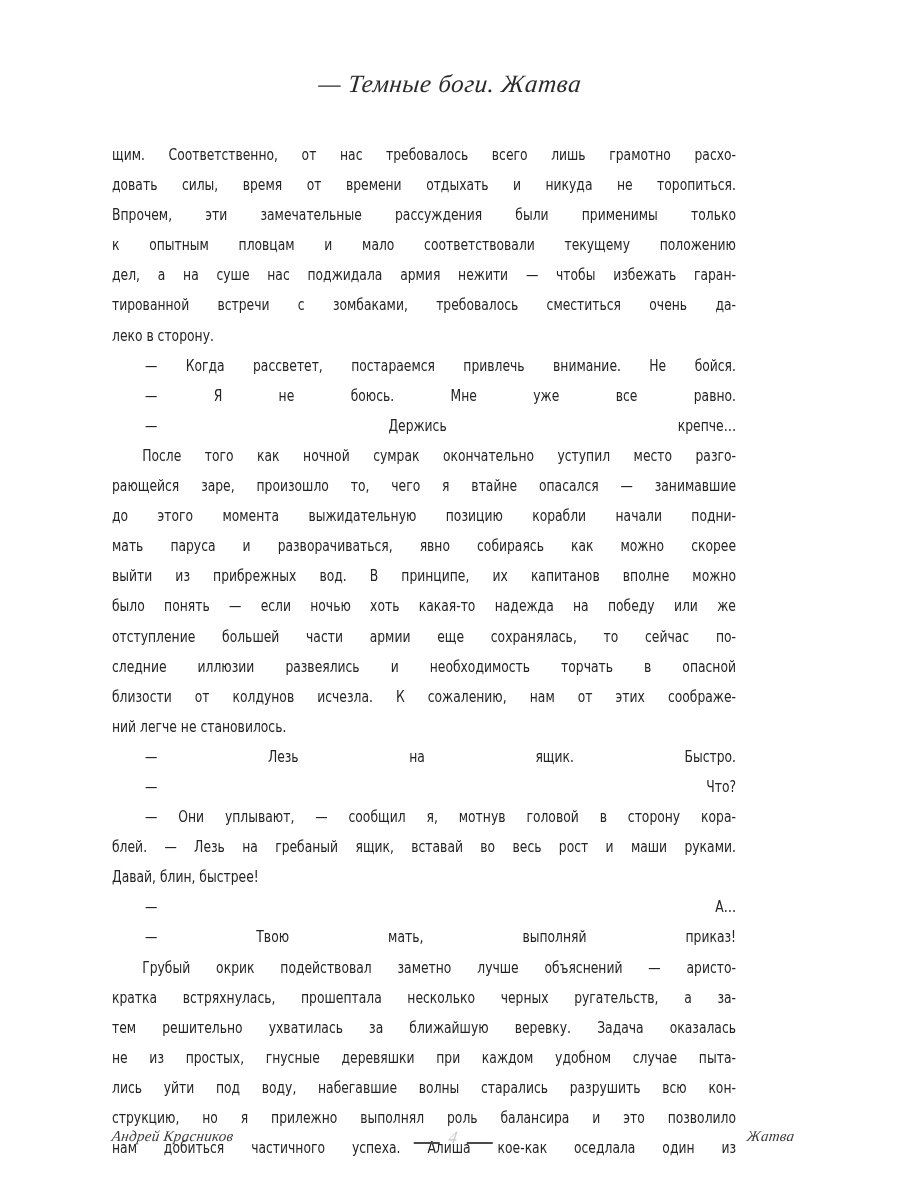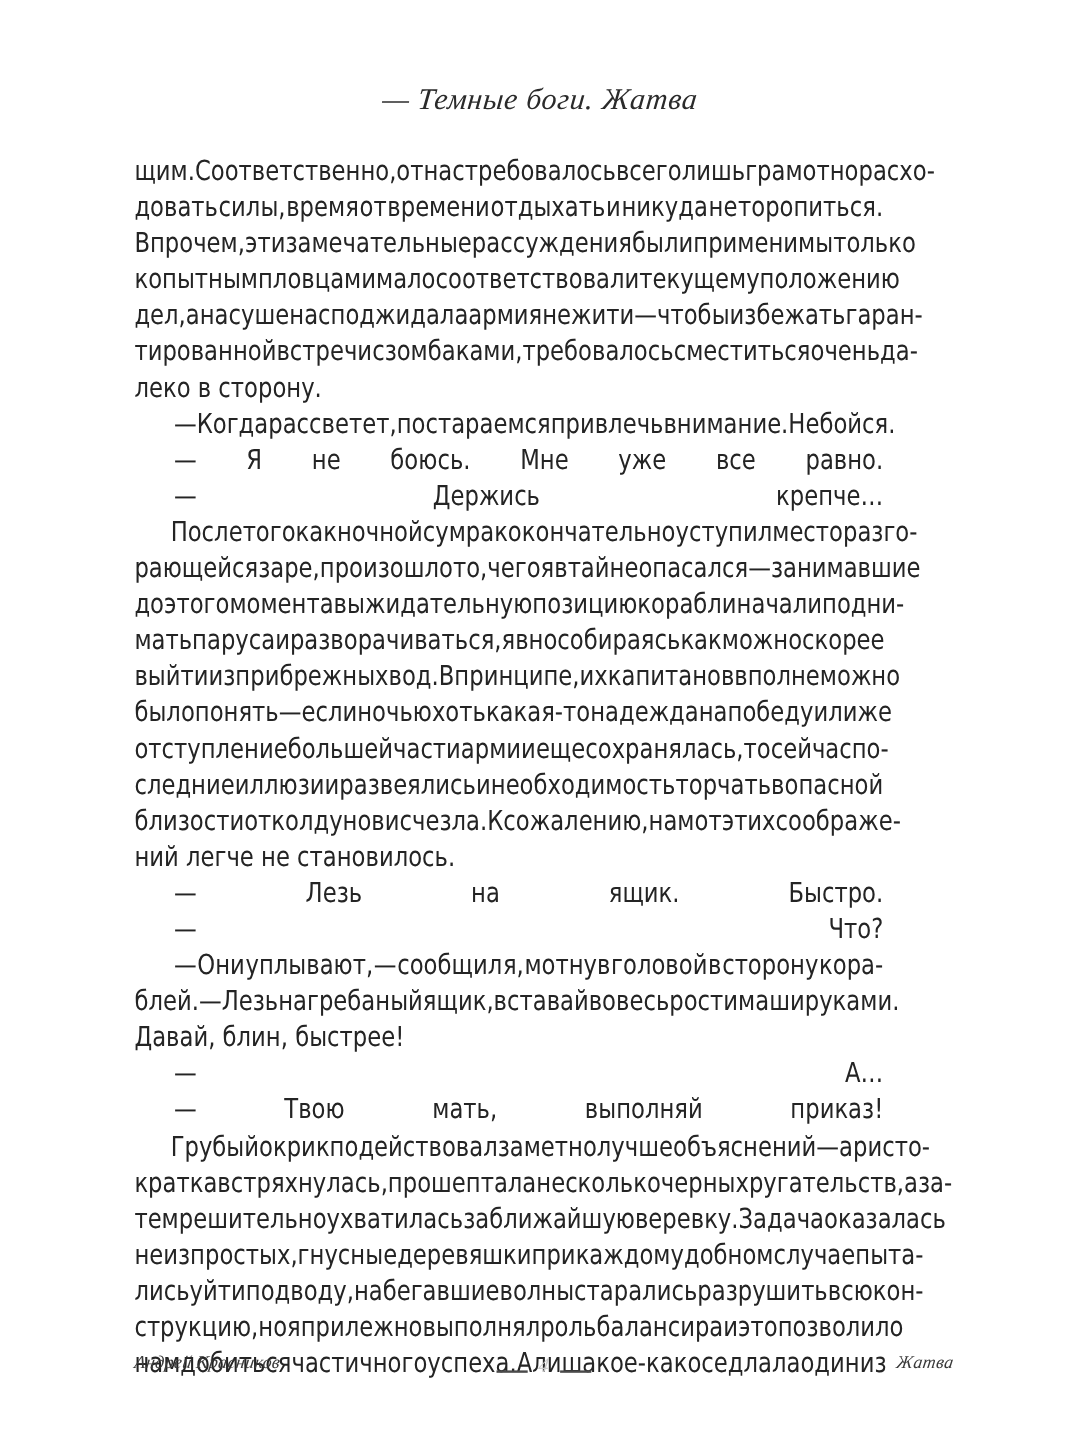--- a/index.html
+++ b/index.html
@@ -30,26 +30,26 @@
     font-size: 25px;
     letter-spacing: 0.6px;
     color: #2b2b2b;
     white-space: nowrap;
     transform: skewX(-6deg);
   }
 
   
   .text-block {
     position: absolute;
-    top: 128px;
+    top: 140px;
     left: 112px;
     width: 682px;
     font-family: "DejaVu Sans Condensed", "Liberation Sans Narrow",
                  "Liberation Sans", sans-serif;
-    font-size: 23px;
+    font-size: 15px;
     line-height: 30.1px;
     color: #242424;
     text-align: justify;
     text-justify: inter-word;
     -webkit-font-smoothing: antialiased;
   }
 
   
   .text-block .ln {
     display: block;

